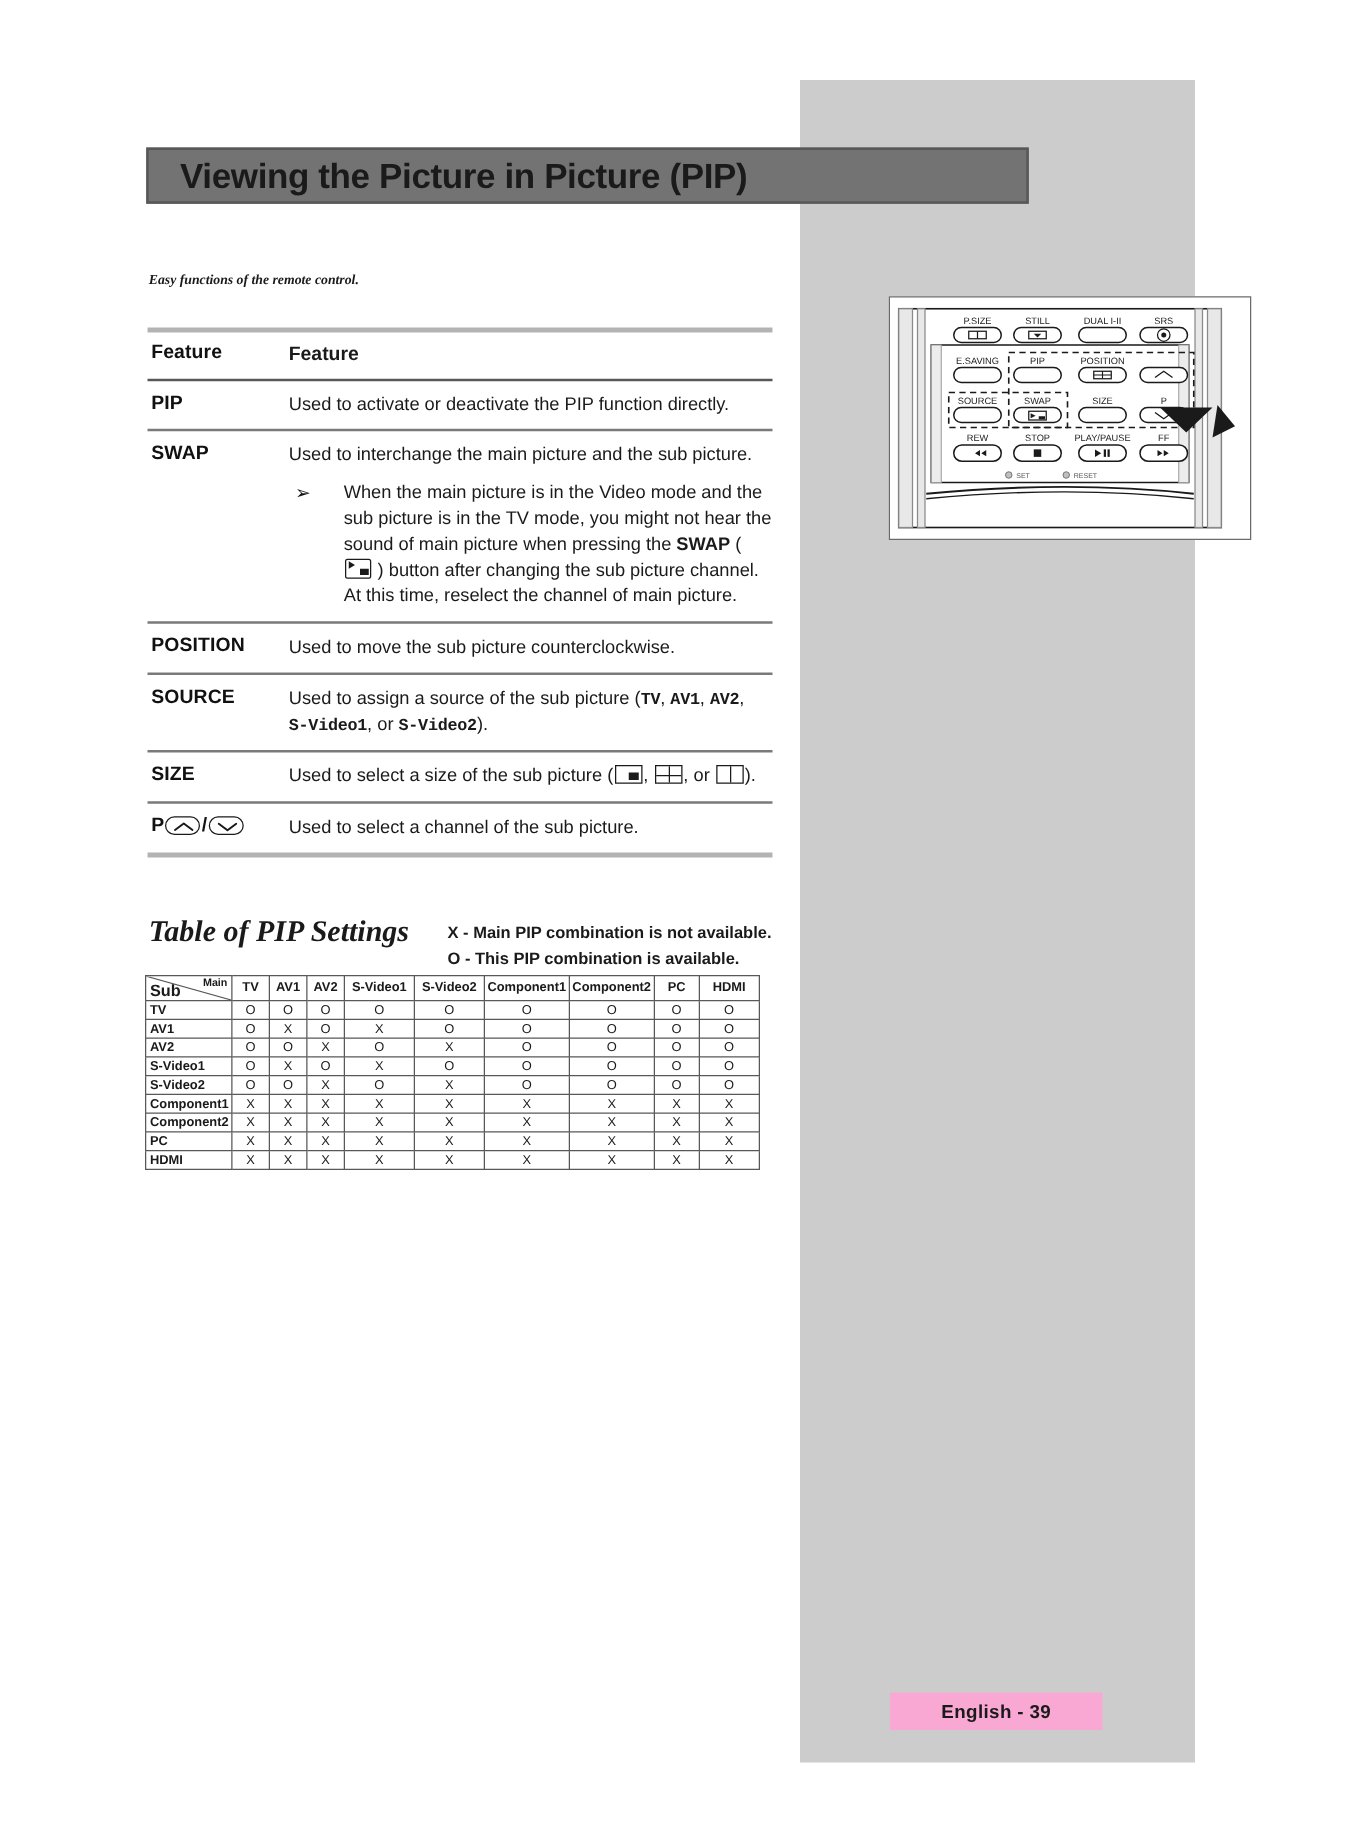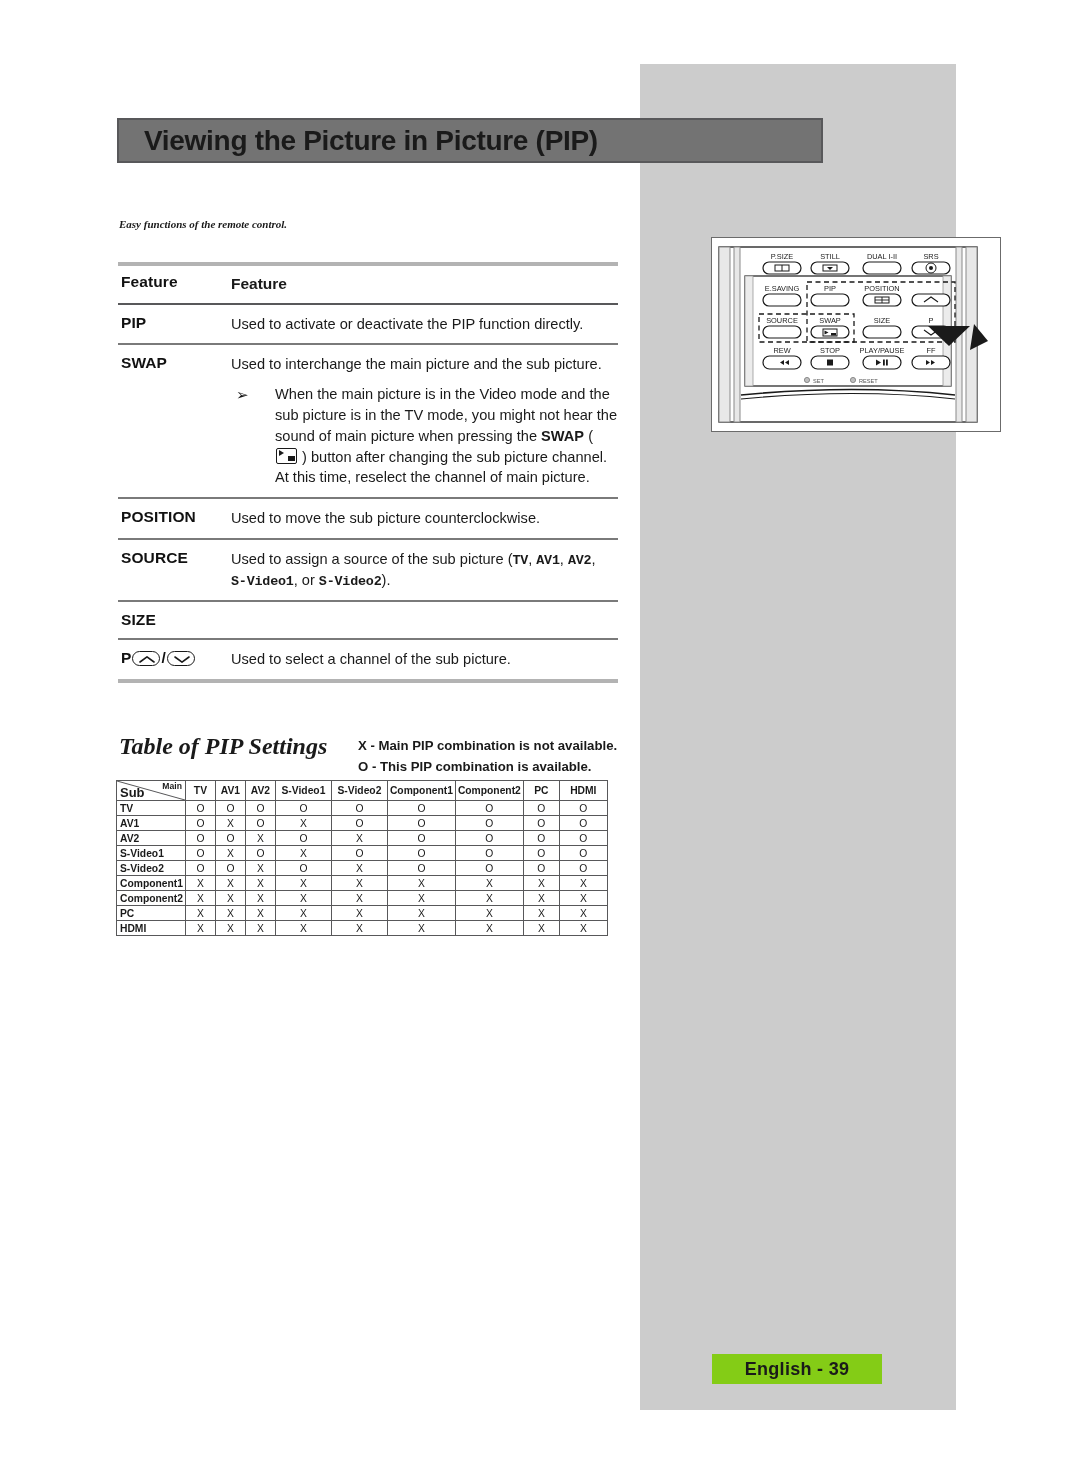--- a/index.html
+++ b/index.html
@@ -323,25 +323,25 @@
   }
   .remote-svg { display: block; }
 
   
   .footer-badge {
     position: absolute;
     left: 712px;
     top: 1354px;
     width: 170px;
     height: 30px;
-    background: #84cc16;
+    background: #f9a8d4;
     display: flex;
     align-items: center;
     justify-content: center;
-    font-size: 18px;
+    font-size: 15px;
     font-weight: bold;
     color: #1a1a1a;
     letter-spacing: 0.3px;
   }
 </style>
 </head>
 <body>
 
 <div class="page">
 
@@ -388,20 +388,21 @@
     <div class="rule-med"></div>
 
     <div class="frow">
       <div class="fcol-btn">SOURCE</div>
       <div class="fcol-feat"><span>Used to assign a source of the sub picture (</span><span class="mono">TV</span>, <span class="mono">AV1</span>, <span class="mono">AV2</span>,<br><span class="mono">S-Video1</span><span>, or </span><span class="mono">S-Video2</span><span>).</span></div>
     </div>
     <div class="rule-med"></div>
 
     <div class="frow">
       <div class="fcol-btn">SIZE</div>
+      <div class="fcol-feat"><span>Used to select a size of the sub picture (</span><span class="ico-sz small"></span>, <span class="ico-sz dbl"></span><span>, or </span><span class="ico-sz split"></span><span>).</span></div>
     </div>
     <div class="rule-med"></div>
 
     <div class="frow">
       <div class="fcol-btn"><span>P</span><span class="ico-pill"><svg width="16" height="9" viewBox="0 0 16 9">
               <path d="M1 7 L8 1.8 L15 7" fill="none" stroke="#1a1a1a" stroke-width="1.6" stroke-linecap="round" stroke-linejoin="round"></path>
             </svg></span><b>/</b><span class="ico-pill"><svg width="16" height="9" viewBox="0 0 16 9">
               <path d="M1 2 L8 7.2 L15 2" fill="none" stroke="#1a1a1a" stroke-width="1.6" stroke-linecap="round" stroke-linejoin="round"></path>
             </svg></span></div>
       <div class="fcol-feat">Used to select a channel of the sub picture.</div>

